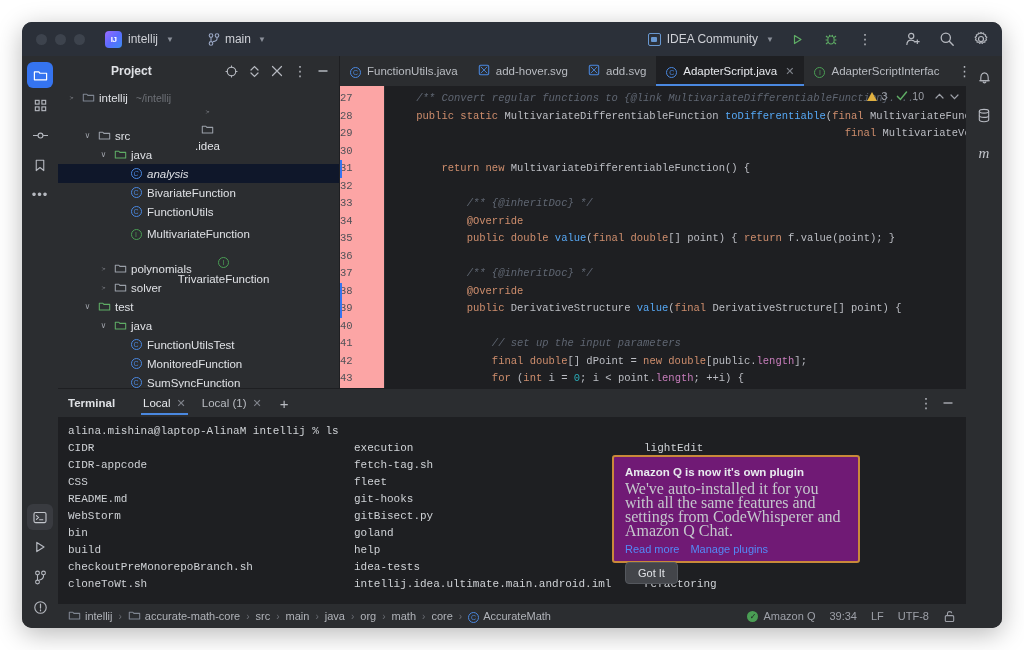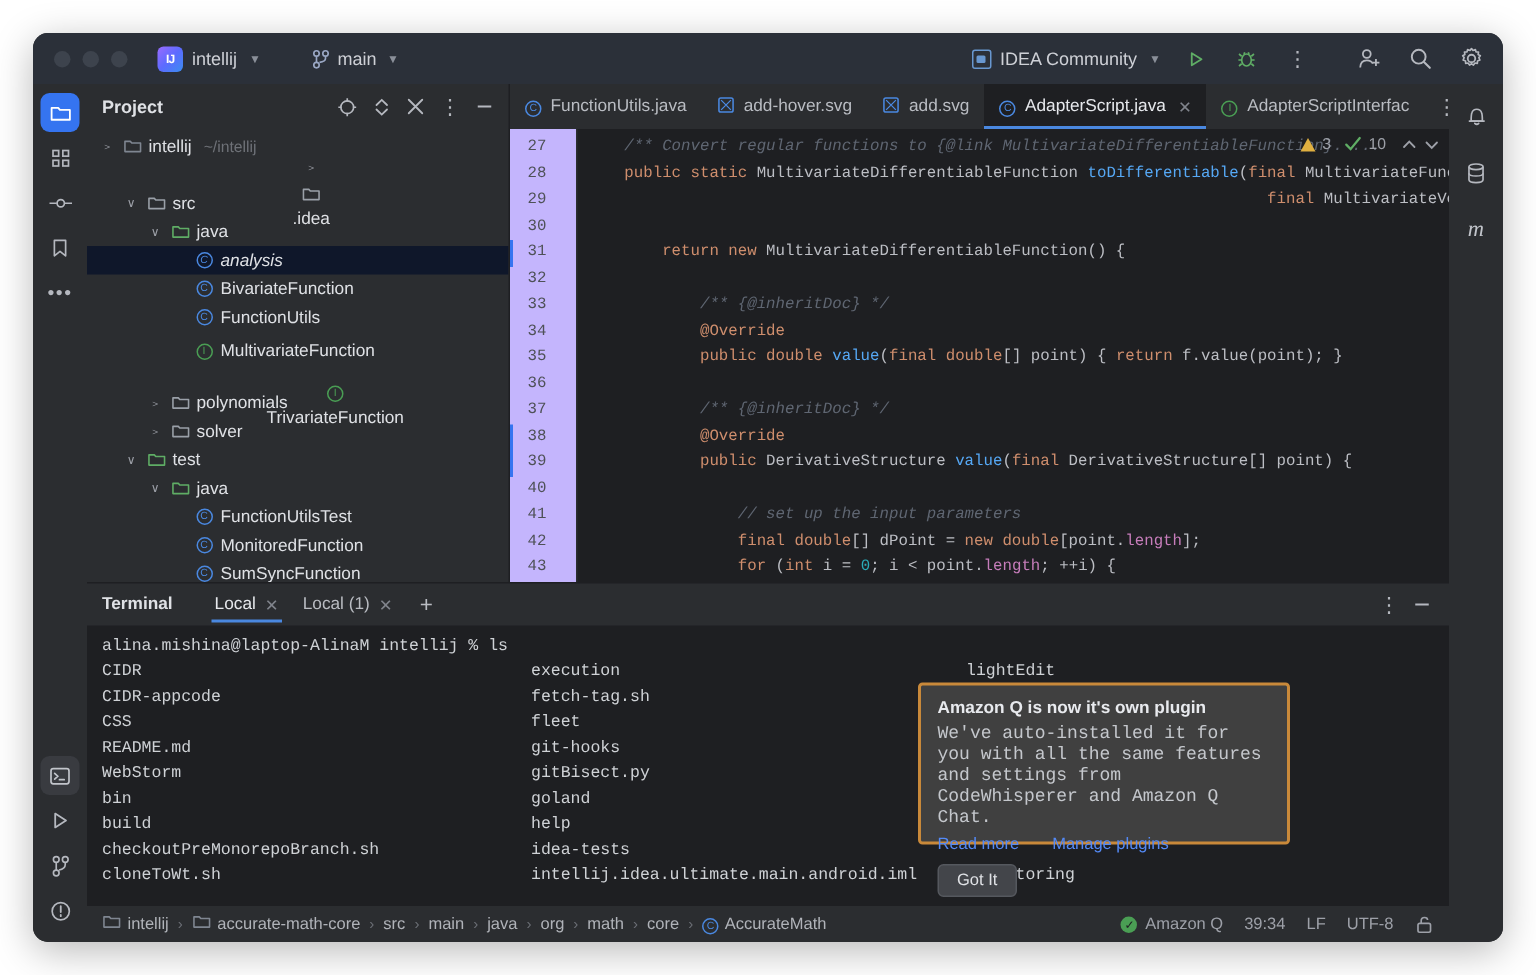--- a/index.html
+++ b/index.html
@@ -87,21 +87,21 @@
   
   .proj {
     width: 282px; flex: 0 0 282px; background: #2b2d30;
     display: flex; flex-direction: column; min-height: 0;
     border-right: 1px solid #1e1f22;
   }
   .proj-head {
     height: 30px; flex:0 0 30px; display:flex; align-items:center;
     padding: 0 6px 0 10px;
   }
-  .proj-title { color:#dfe1e5; font-size: 12px; font-weight: 700; flex:1 1 auto;}
+  .proj-title { color:#dfe1e5; font-size: 12px; font-weight: 700; flex:1 1 auto;margin-left:43px;}
   .proj-acts { display:flex; align-items:center; gap: 3px; }
   .pa { width: 20px; height: 20px; display:flex;align-items:center;justify-content:center;cursor:pointer;border-radius:4px;}
   .tree { flex: 1 1 auto; overflow: hidden; padding-top: 2px; }
   .node {
     height: 19px; display:flex; align-items:center; gap: 4px;
     font-size: 11.5px; color: #dfe1e5; cursor: pointer; padding-right: 6px;
     white-space: nowrap;
   }
   .node.sel { background: #0f172a; font-style: italic; }
   .node .arrow { width: 11px; text-align:center; color:#9da0a8; font-size:8px; flex:0 0 11px;}
@@ -118,23 +118,23 @@
     display:flex; align-items:center; gap:6px; padding: 0 10px;
     font-size: 11.5px; color:#b9bcc2; cursor:pointer; white-space:nowrap; position:relative;
   }
   .tab.active { background:#1e1f22; color:#e6e8ec; }
   .tab.active::after { content:""; position:absolute; left:0; right:0; bottom:0; height:2px; background:#4a88e0;}
   .tab .x { color:#80848c; font-size: 11px; margin-left: 2px;}
   .tabs-kebab { margin-left:auto; display:flex; align-items:center; padding: 0 8px;}
 
   .code-area { flex:1 1 auto; display:flex; min-height:0; position: relative; overflow:hidden;}
   .gutter {
-    width: 44px; flex: 0 0 44px; background:#c4b5fd; padding-top: 4px;
+    width: 44px; flex: 0 0 44px; background:#fca5a5; padding-top: 4px;
     font-family: "Liberation Mono", monospace; font-size: 10.5px; color:#4e5157;
-    text-align: center;
+    text-align: left;
   }
   .gutter .g { height: 17.5px; line-height: 17.5px; padding-right: 8px; position:relative;}
   .gutter .g.mark::before{
     content:""; position:absolute; left:0; top:0; width:2px; height:17.5px; background:#3574f0;
   }
   .code {
     flex:1 1 auto; padding-top: 4px; min-width:0; overflow:hidden;
     font-family: "Liberation Mono", monospace; font-size: 10.5px;
     border-left: 1px solid #2b2d30;
   }
@@ -173,26 +173,26 @@
   }
   .tline { height: 17px; line-height: 17px; white-space: pre;}
   .tcol { position:absolute; top: 6px; }
   .tcol.c1 { left: 10px; }
   .tcol.c2 { left: 296px; }
   .tcol.c3 { left: 586px; }
 
   
   .qpop {
     position:absolute; left: 554px; top: 38px; width: 248px; height: 108px;
-    background:#404040; border: 2px solid #c9893a; border-radius: 3px;
+    background:#701a75; border: 2px solid #c9893a; border-radius: 3px;
     padding: 9px 11px;
   }
   .qpop h4 { font-family:"Liberation Sans",sans-serif; font-size:11.5px; color:#e8eaee; margin-bottom: 4px;}
-  .qpop p { font-family:Liberation Mono, monospace; font-size:12px; color:#c4c7cc; line-height: 14px;}
-  .qlinks { margin-top: 5px; display:flex; gap: 22px;}
+  .qpop p { font-family:Liberation Serif, serif; font-size:16px; color:#c4c7cc; line-height: 14px;}
+  .qlinks { margin-top: 5px; display:flex; gap: 11px;}
   .qlinks a { font-family:"Liberation Sans",sans-serif; font-size:11px; color:#548af7; text-decoration:none; cursor:pointer;}
   .qbtn {
     margin-top: 7px; background:#43454a; border:1px solid #55585e; color:#e0e2e6;
     font-family:"Liberation Sans",sans-serif; font-size:11px; padding: 4px 12px; border-radius:4px; cursor:pointer;
   }
 
   
   .status {
     height: 24px; flex:0 0 24px; background:#2b2d30; display:flex; align-items:center;
     padding: 0 10px; font-size: 11px; color:#9da0a8; gap: 0;
@@ -567,21 +567,21 @@
                   <div class="ln">&nbsp;</div>
                   <div class="ln"><span class="pl">            </span><span class="cm">/** {@inheritDoc} */</span></div>
                   <div class="ln"><span class="pl">            </span><span class="kw">@Override</span></div>
                   <div class="ln"><span class="pl">            </span><span class="kw">public double </span><span class="fn">value</span><span class="pl">(</span><span class="kw">final double</span><span class="pl">[] point) { </span><span class="kw">return </span><span class="pl">f.value(point); }</span></div>
                   <div class="ln">&nbsp;</div>
                   <div class="ln"><span class="pl">            </span><span class="cm">/** {@inheritDoc} */</span></div>
                   <div class="ln"><span class="pl">            </span><span class="kw">@Override</span></div>
                   <div class="ln"><span class="pl">            </span><span class="kw">public </span><span class="ty">DerivativeStructure </span><span class="fn">value</span><span class="pl">(</span><span class="kw">final </span><span class="pl">DerivativeStructure[] point) {</span></div>
                   <div class="ln">&nbsp;</div>
                   <div class="ln"><span class="pl">                </span><span class="cm">// set up the input parameters</span></div>
-                  <div class="ln"><span class="pl">                </span><span class="kw">final double</span><span class="pl">[] dPoint = </span><span class="kw">new double</span><span class="pl">[point.</span><span class="fl">length</span><span class="pl">];</span></div>
+                  <div class="ln"><span class="pl">                </span><span class="kw">final double</span><span class="pl">[] dPoint = </span><span class="kw">new double</span><span class="pl">[public.</span><span class="fl">length</span><span class="pl">];</span></div>
                   <div class="ln"><span class="pl">                </span><span class="kw">for </span><span class="pl">(</span><span class="kw">int </span><span class="pl">i = </span><span class="nm">0</span><span class="pl">; i &lt; point.</span><span class="fl">length</span><span class="pl">; ++i) {</span></div>
                   <div class="ln"></div>
                 </div>
             <div class="inspect">
               <span class="warn-tri"></span>
               <span>3</span>
               <svg width="12" height="12" viewBox="0 0 12 12" style="margin-left:5px">
                 <path d="M1.5 6.4 L4.4 9.4 L10.5 2" fill="none" stroke="#5fad65" stroke-width="1.5" stroke-linecap="round"></path>
               </svg>
               <span>10</span>

